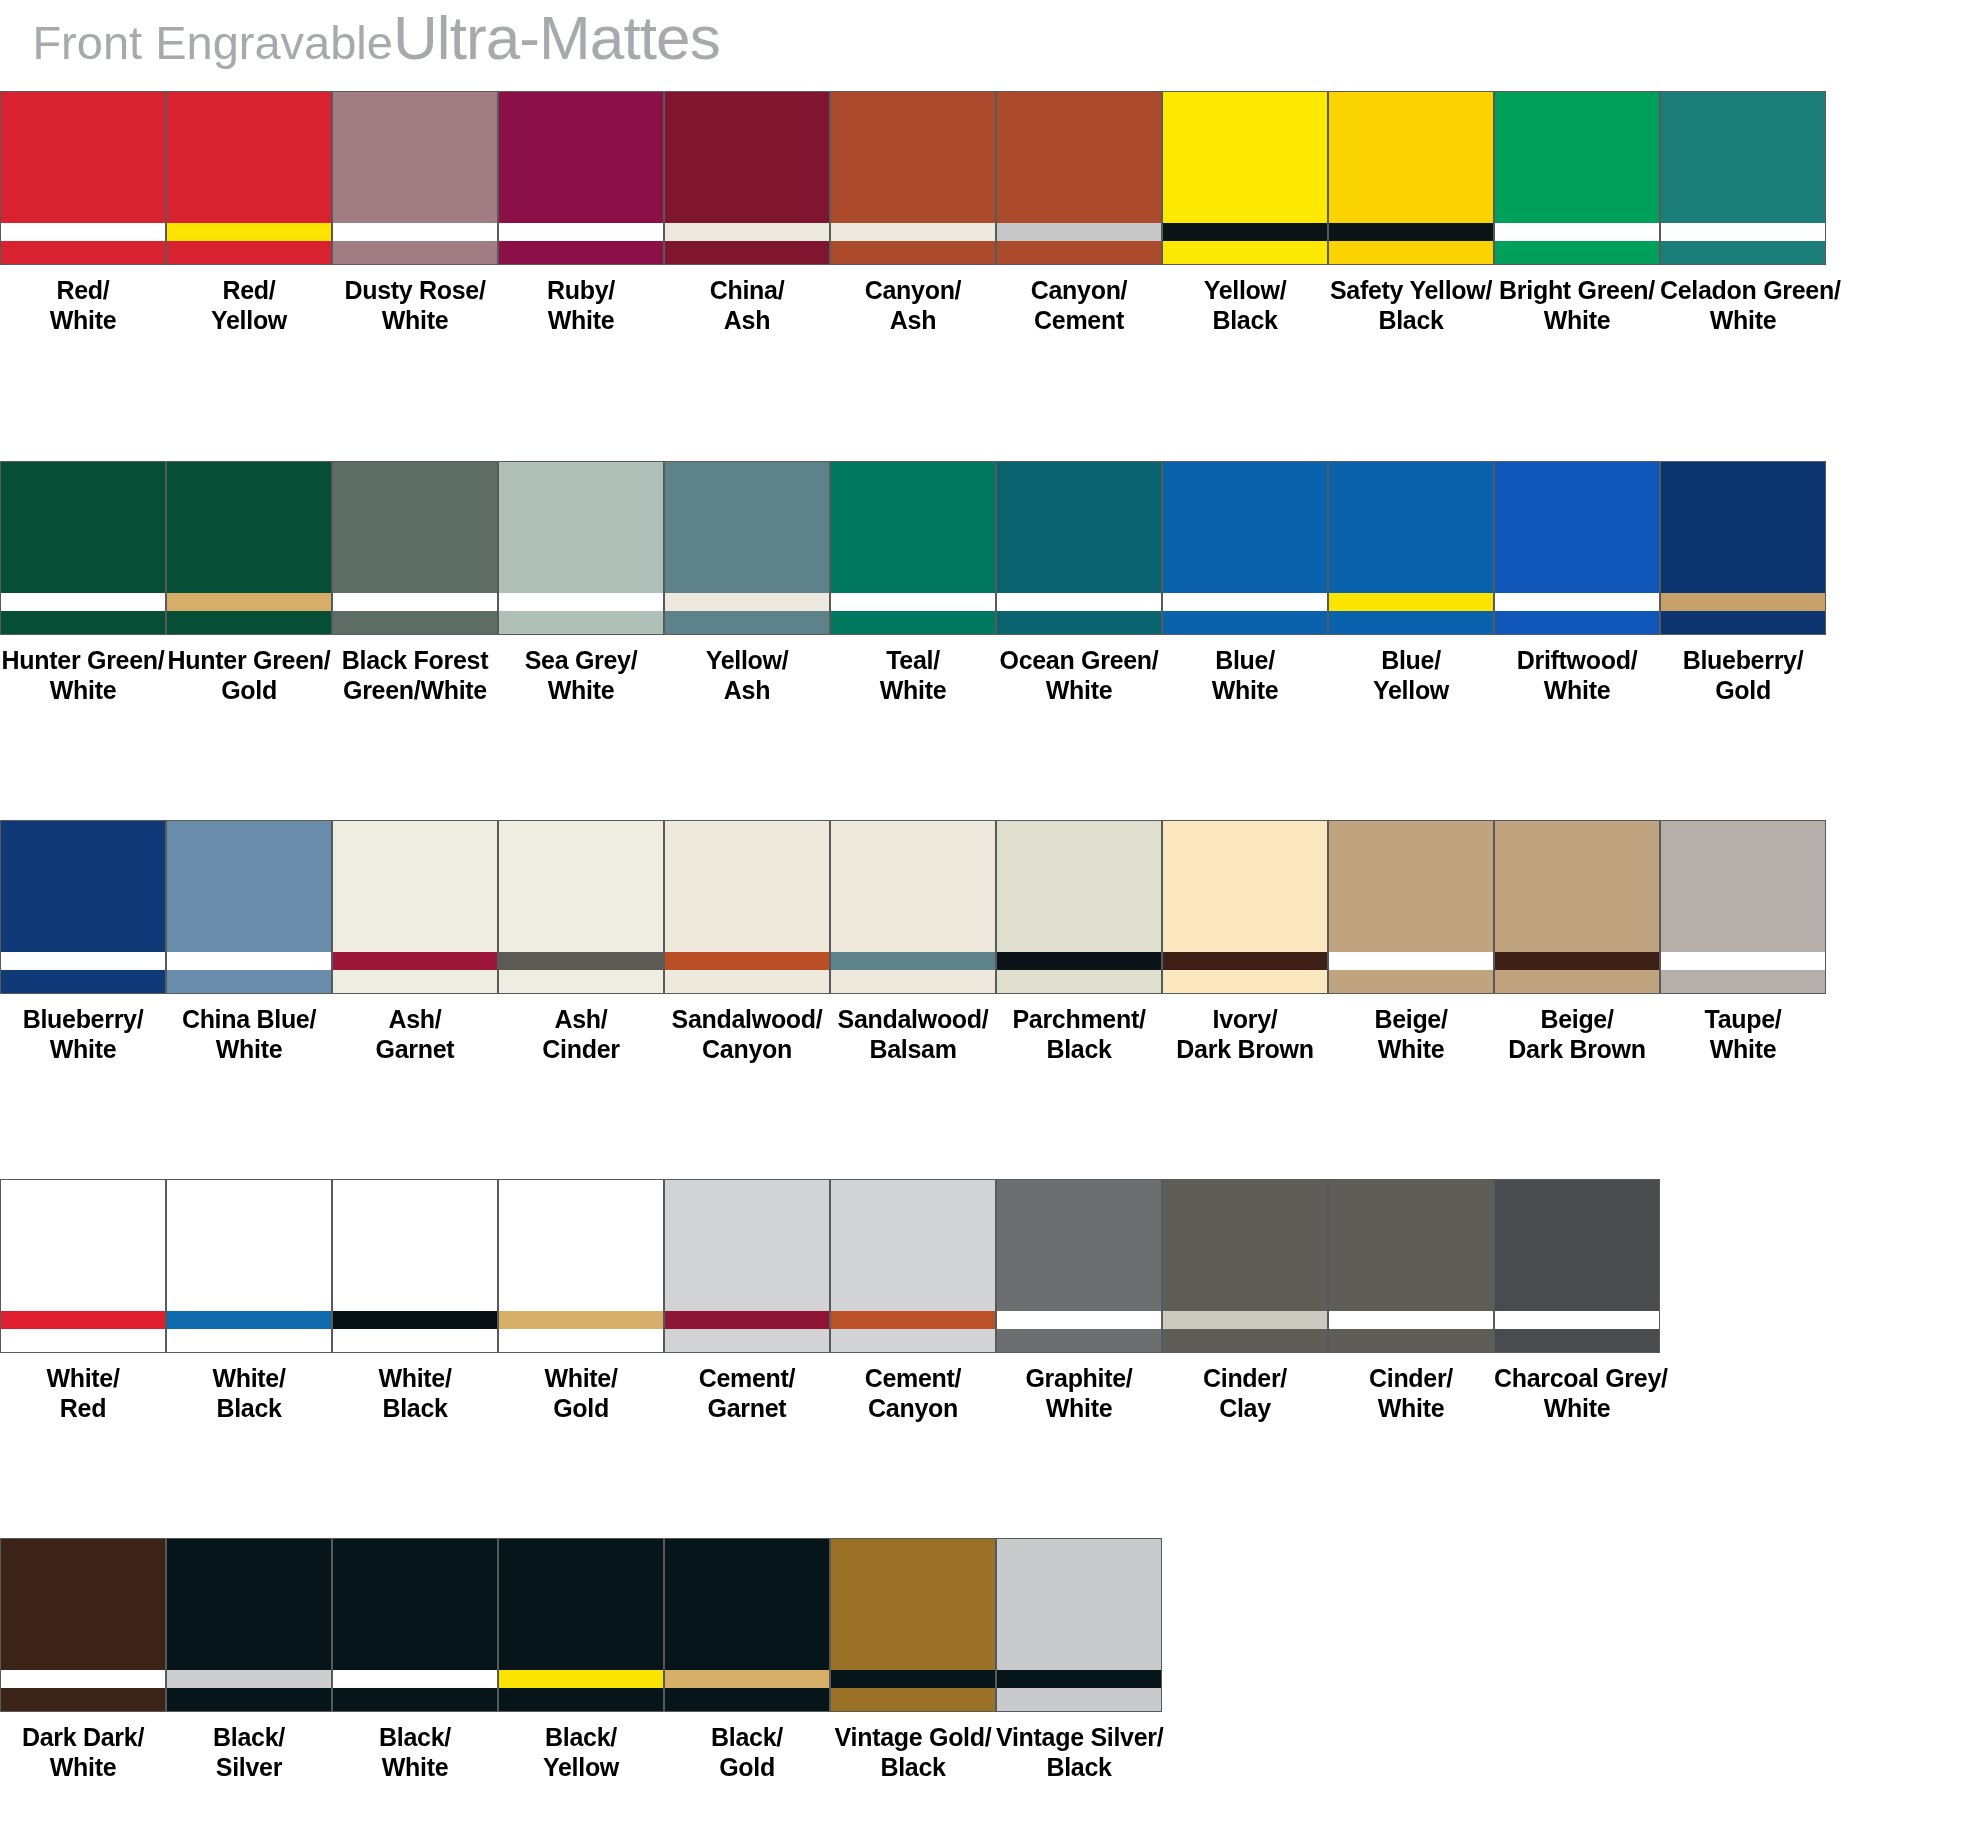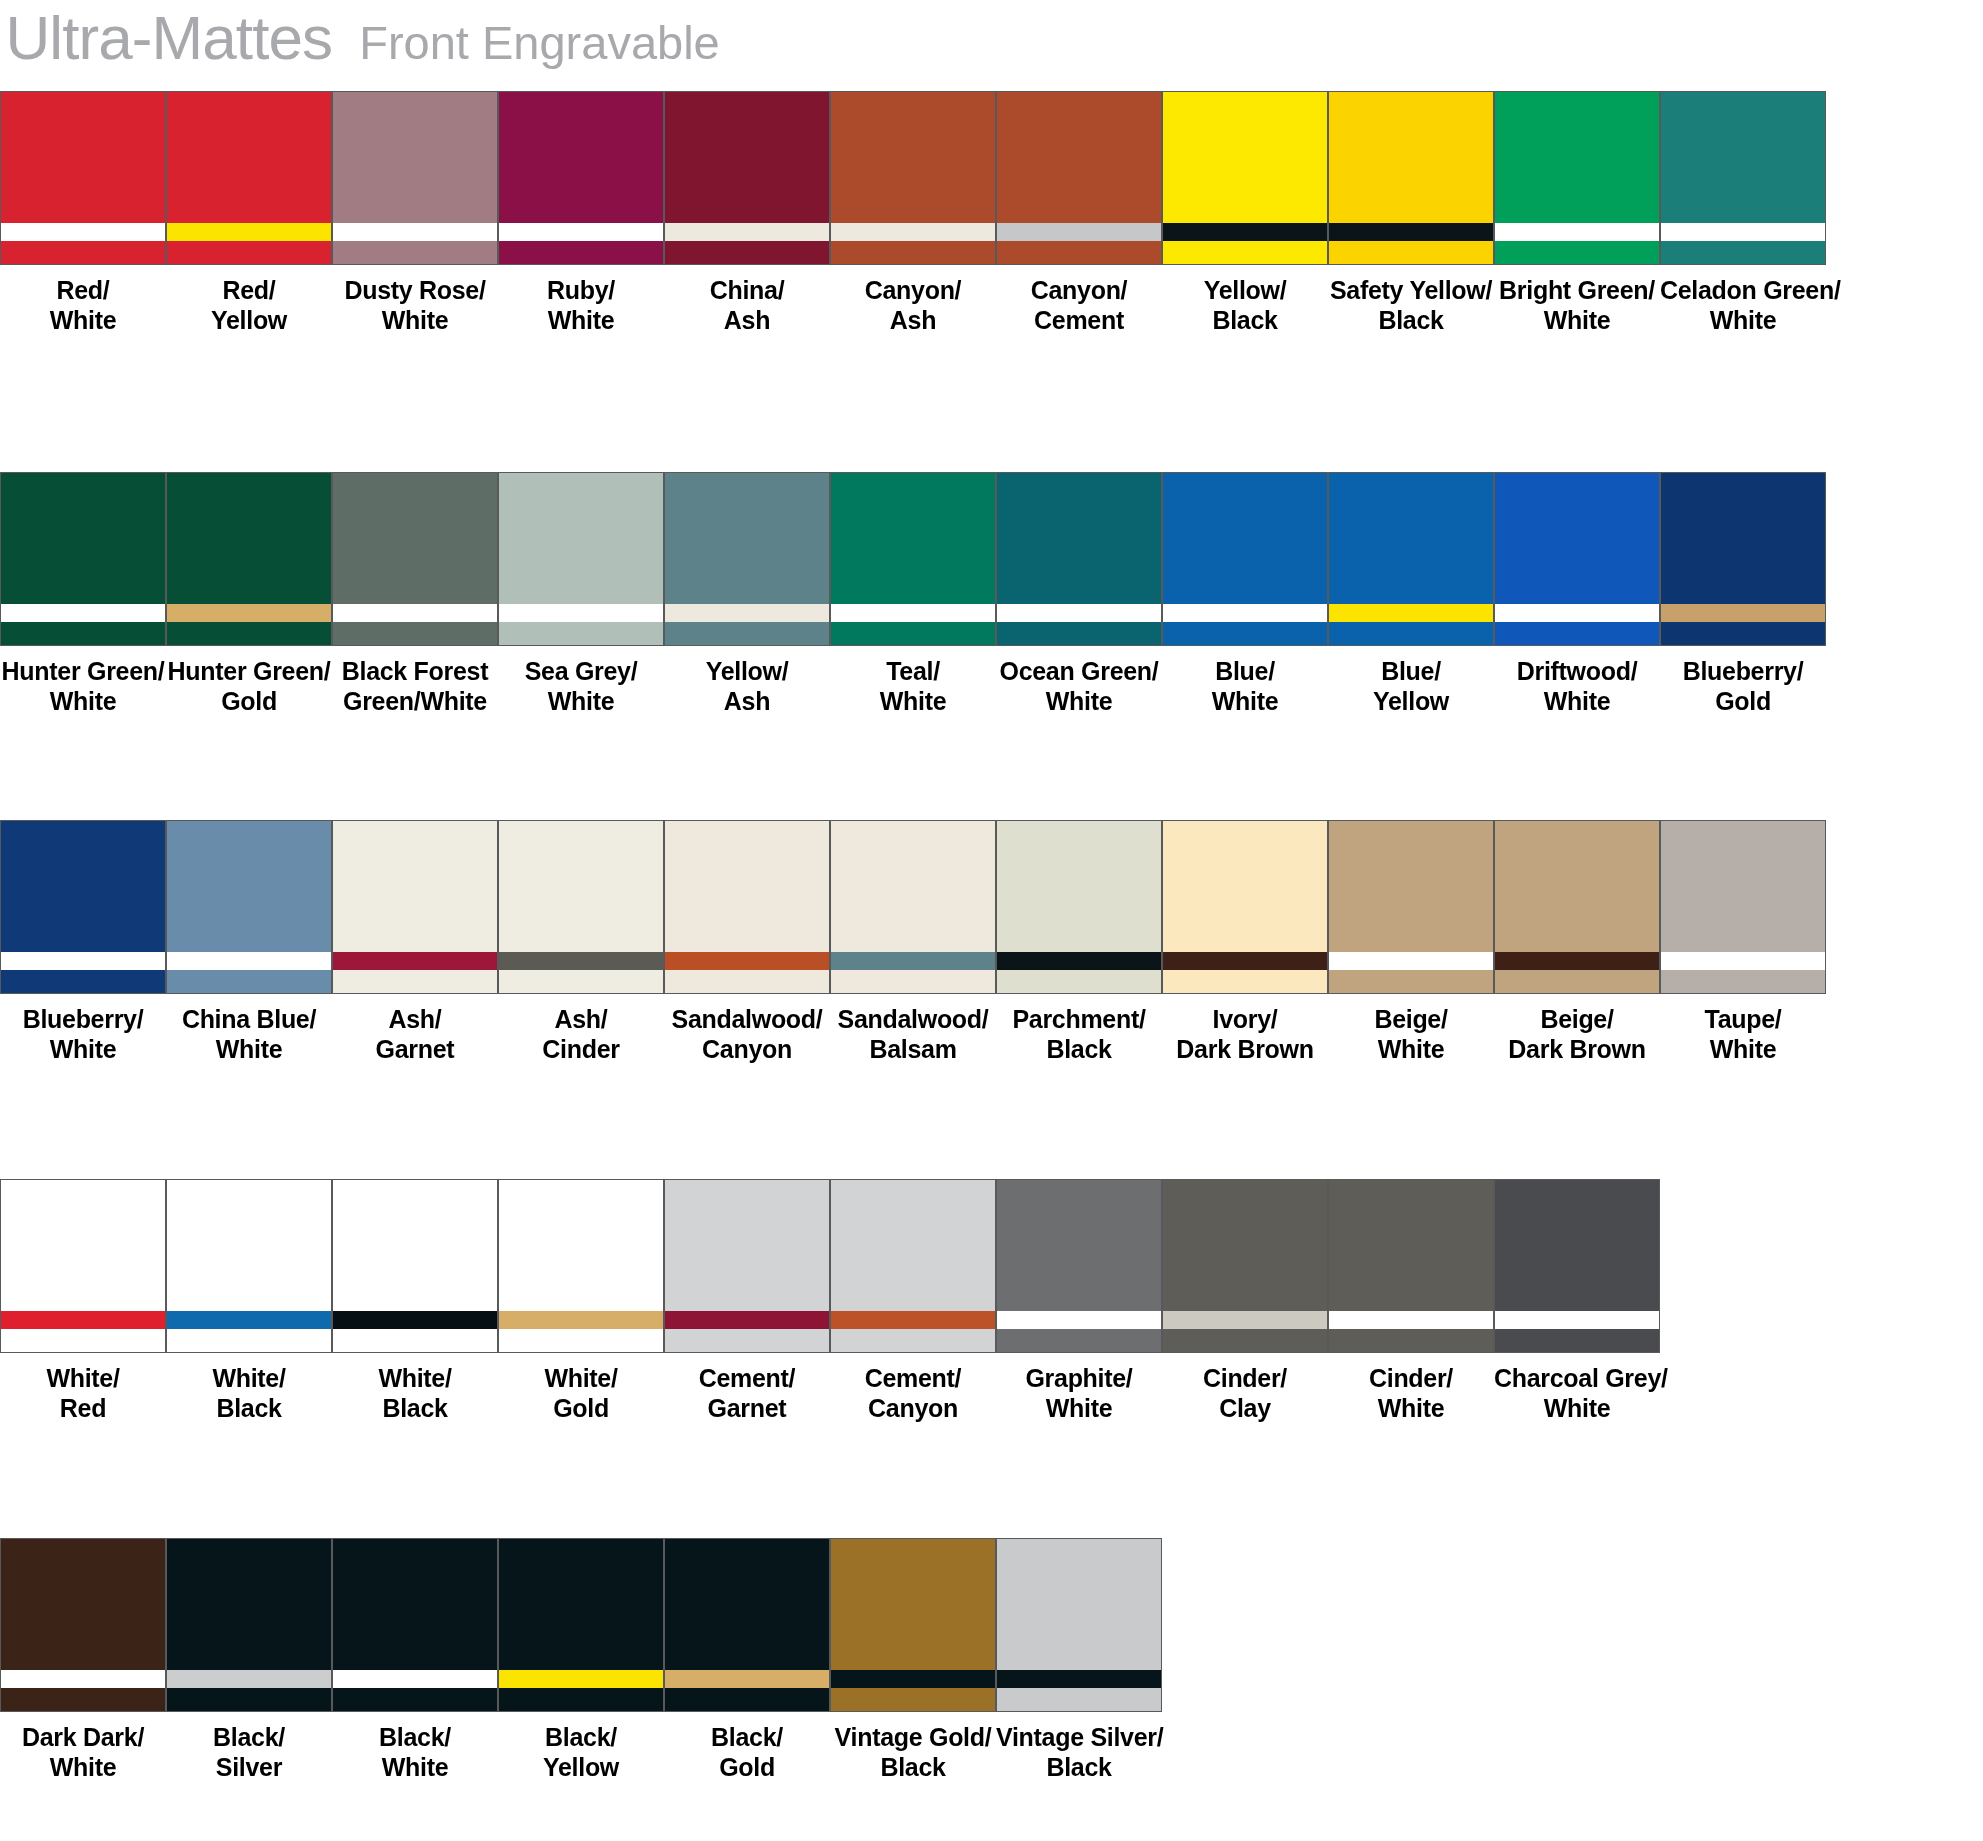--- a/index.html
+++ b/index.html
@@ -112,22 +112,22 @@
     white-space: nowrap;
     overflow: hidden;
     height: 8.1px;
     margin-top: 1.8px;
   }
 </style>
 </head>
 <body>
 
 <div id="header">
+  <span id="title-sub">Front Engravable</span>
   <span id="title-main">Ultra-Mattes</span>
-  <span id="title-sub">Front Engravable</span>
 </div>
 
 <div class="swatch-row" id="row-1" style="top:91px;">
     <div class="cell">
       <div class="swatch">
         <div class="face" style="background: rgb(216, 34, 47);"></div>
         <div class="core" style="background: rgb(255, 255, 255);"></div>
         <div class="base" style="background: rgb(216, 34, 47);"></div>
       </div>
       <div class="label"><span>Red/</span><span class="l2">White</span></div>
@@ -217,21 +217,21 @@
     <div class="cell">
       <div class="swatch">
         <div class="face" style="background: rgb(28, 126, 121);"></div>
         <div class="core" style="background: rgb(255, 255, 255);"></div>
         <div class="base" style="background: rgb(28, 126, 121);"></div>
       </div>
       <div class="label"><span>Celadon Green/</span><span class="l2">White</span></div>
       <span class="code"></span>
     </div>
   </div>
-<div class="swatch-row" id="row-2" style="top:472px;">
+<div class="swatch-row" id="row-2" style="top:461px;">
     <div class="cell">
       <div class="swatch">
         <div class="face" style="background: rgb(6, 79, 54);"></div>
         <div class="core" style="background: rgb(255, 255, 255);"></div>
         <div class="base" style="background: rgb(6, 79, 54);"></div>
       </div>
       <div class="label"><span>Hunter Green/</span><span class="l2">White</span></div>
       <span class="code"></span>
     </div>
     <div class="cell">

